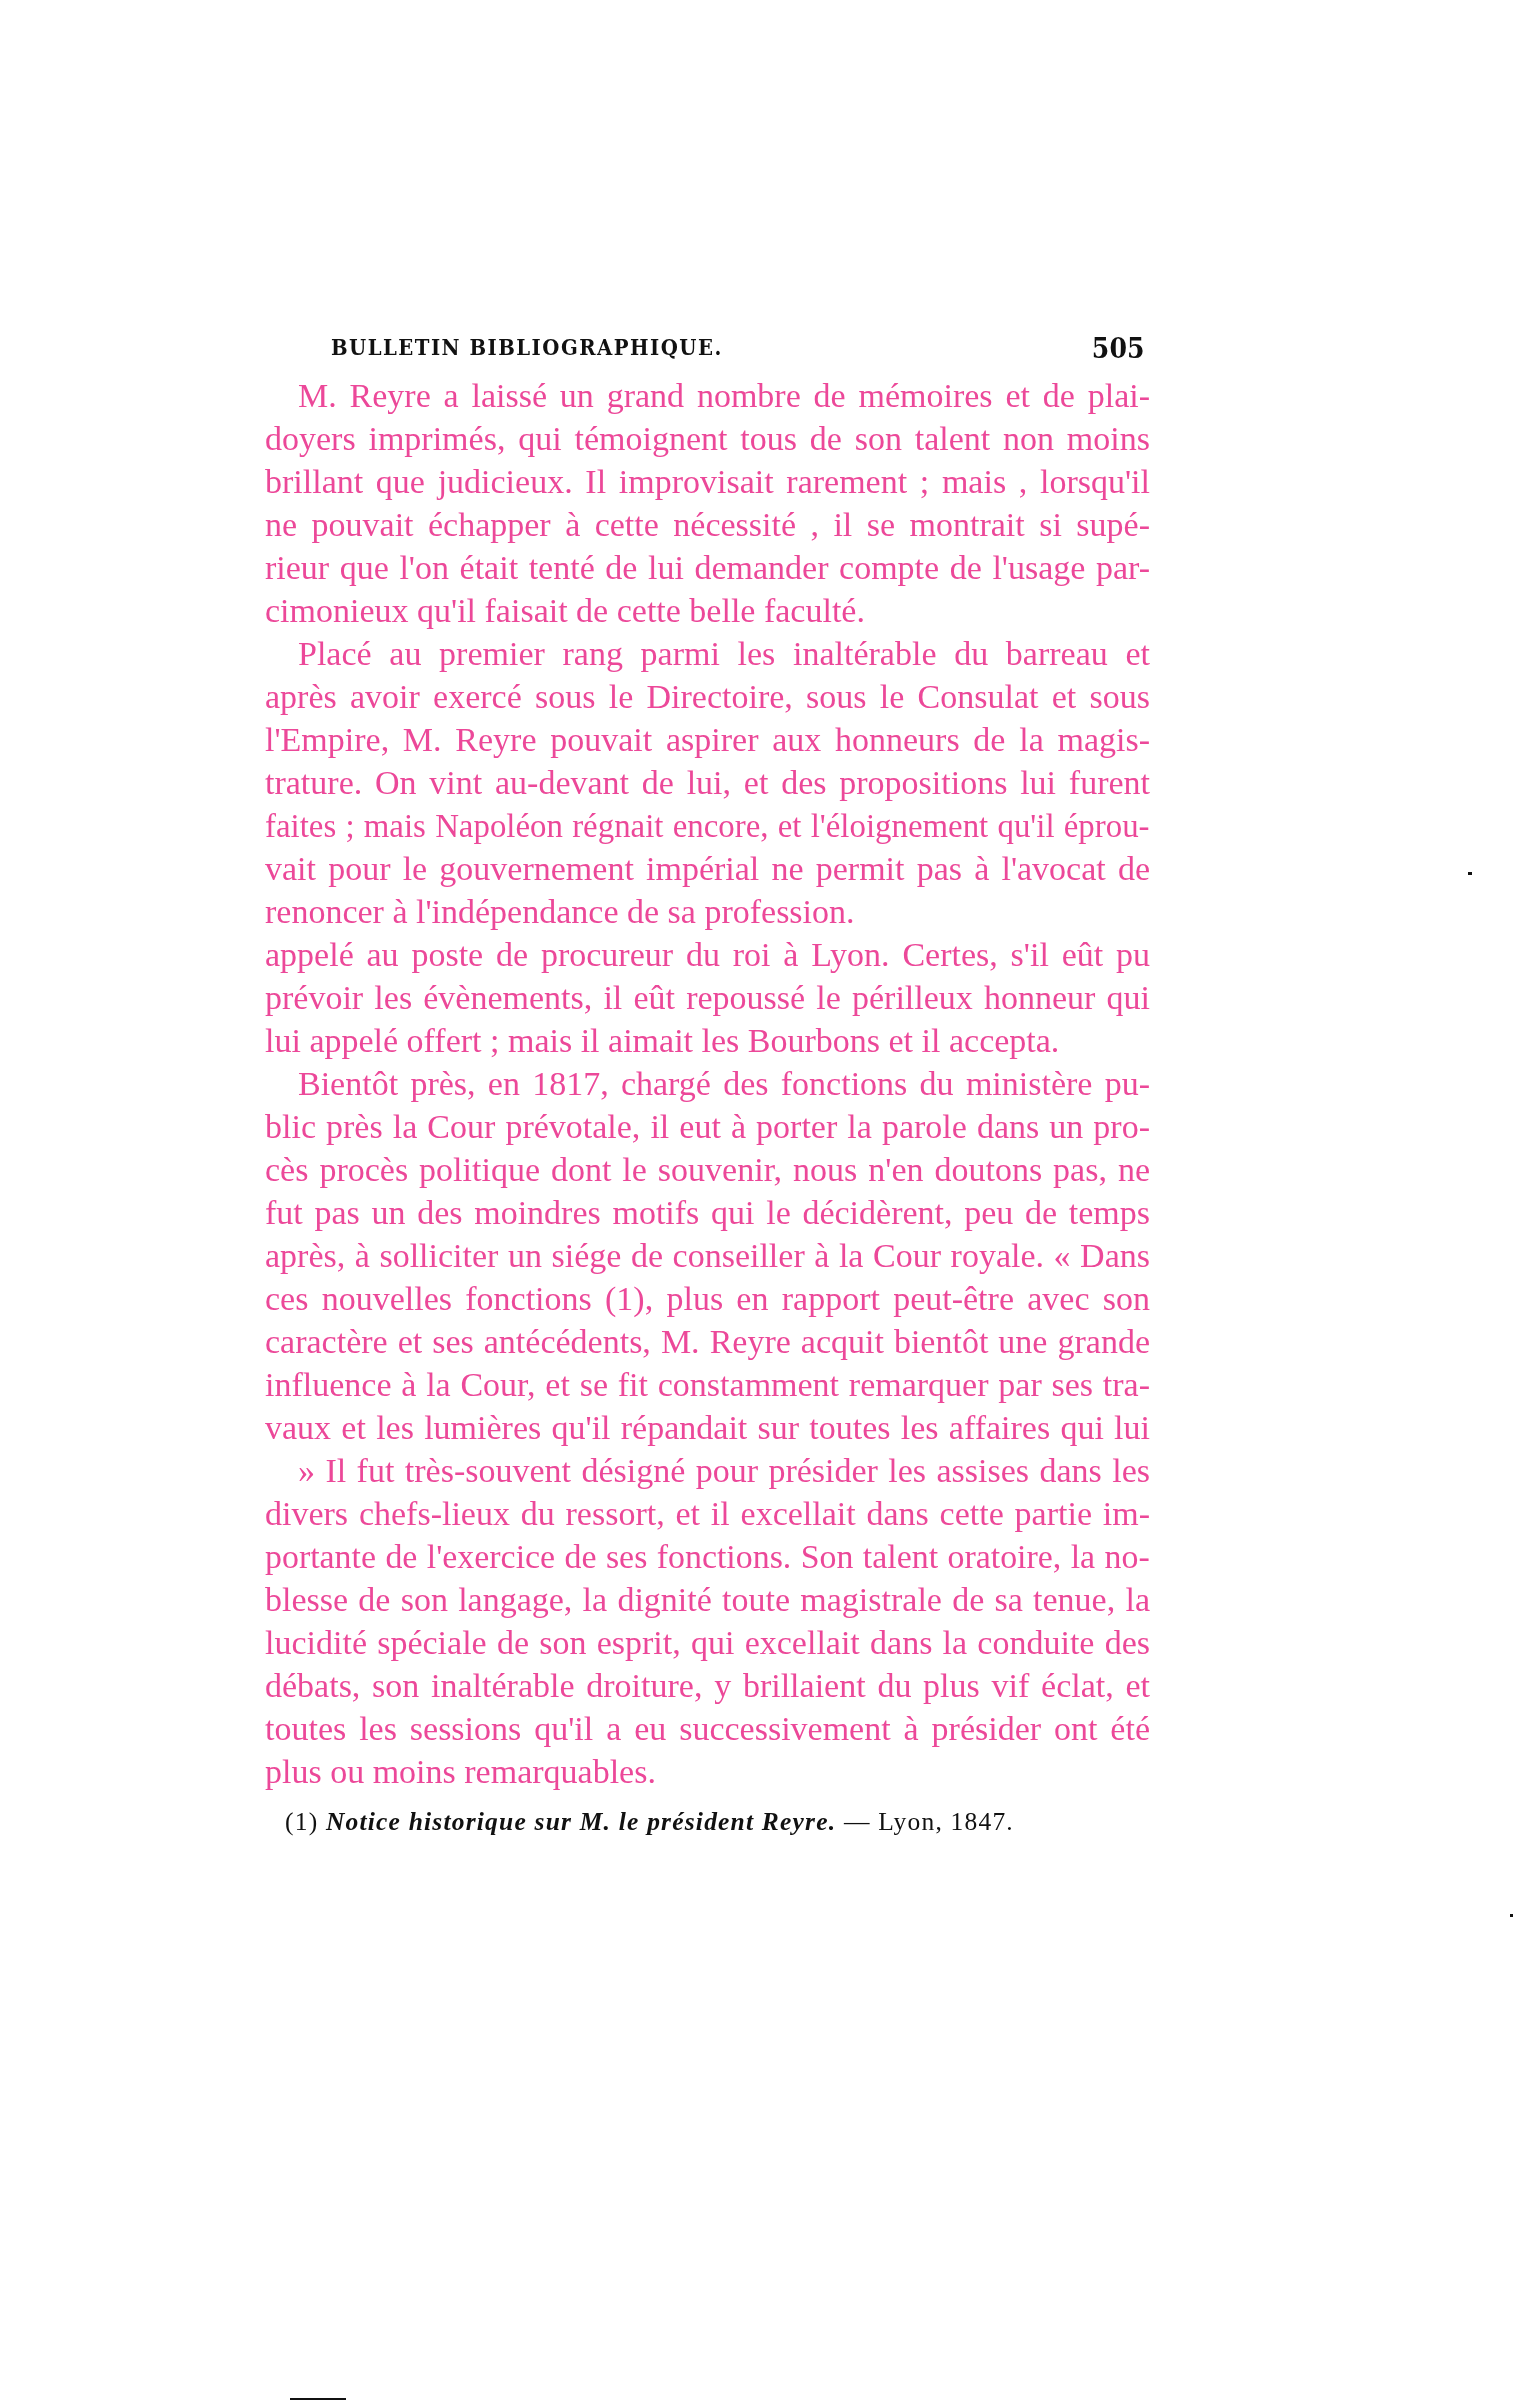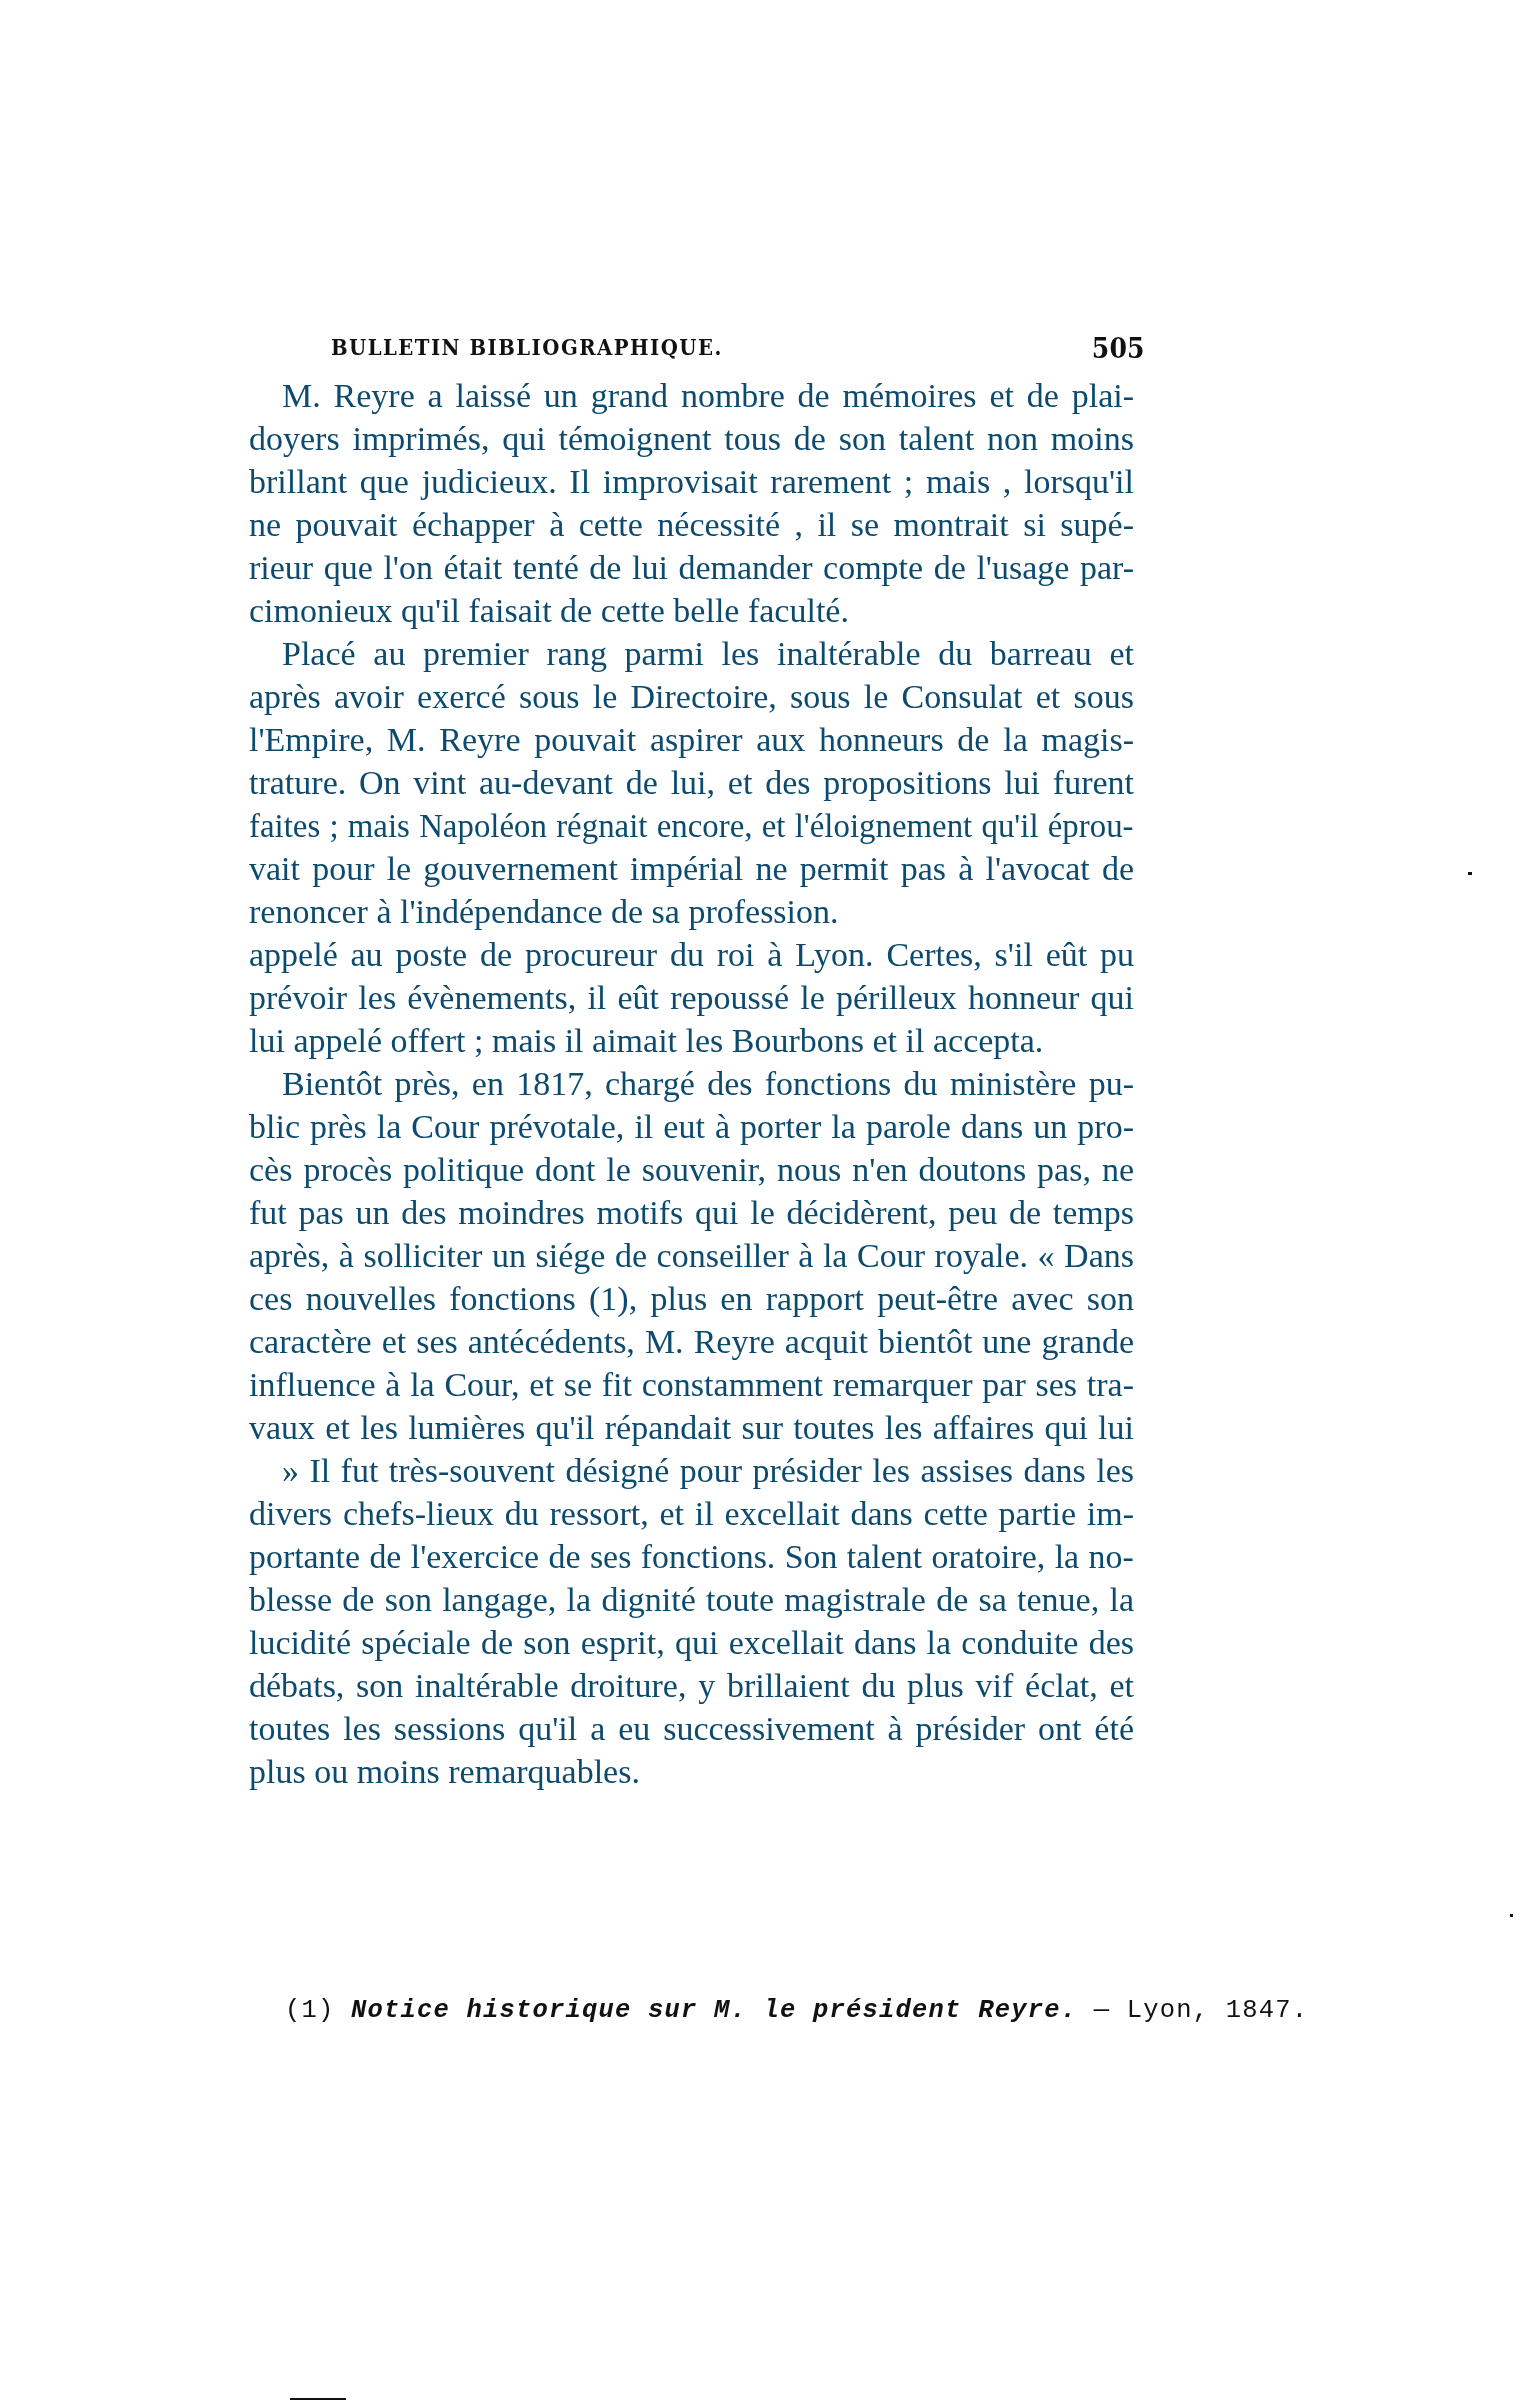--- a/index.html
+++ b/index.html
@@ -14,35 +14,35 @@
     font-size: 21.4px; font-weight: bold; letter-spacing: 1.6px;
     transform: scaleX(0.92); transform-origin: left top;
   }
   .page-number {
     position: absolute; right: 0; top: 0;
     font-size: 28px; font-weight: bold;
     font-family: "DejaVu Serif", serif;
     transform: scaleX(0.9); transform-origin: right top;
   }
   .body-text {
-    position: absolute; left: 249px; top: 374px; width: 885px;
-    font-family: "Liberation Serif", serif; color: #0c4a6e;
+    position: absolute; left: 265px; top: 374px; width: 885px;
+    font-family: "Liberation Serif", serif; color: #ec4899;
   }
   .line {
     display: block; height: 43px; line-height: 43px;
     font-size: 34px; white-space: nowrap;
     text-align: justify; text-align-last: justify;
     overflow: visible;
   }
   .line > span.inner { display: inline-block; width: 885px; text-align: justify; text-align-last: justify; transform-origin: left center; }
   .line.indent > span.inner { width: 852px; margin-left: 33px; }
   .line.last > span.inner { text-align-last: left; }
   .footnote {
-    position: absolute; left: 285px; top: 1996px; height: 36px;
-    font-family: Liberation Mono, monospace; color: #111; font-size: 25.5px;
+    position: absolute; left: 285px; top: 1807px; height: 36px;
+    font-family: Liberation Serif, serif; color: #111; font-size: 25.5px;
     white-space: nowrap; letter-spacing: 1.2px;
   }
   .footnote .ref { font-style: normal; }
   .footnote .title { font-style: italic; font-weight: bold; }
   .footnote .rest { font-style: normal; }
   .speck { position: absolute; background: #111; }
   .bottom-rule { position: absolute; left: 290px; top: 2398px; width: 56px; height: 1.6px; background: #111; }
 </style>
 </head>
 <body>

